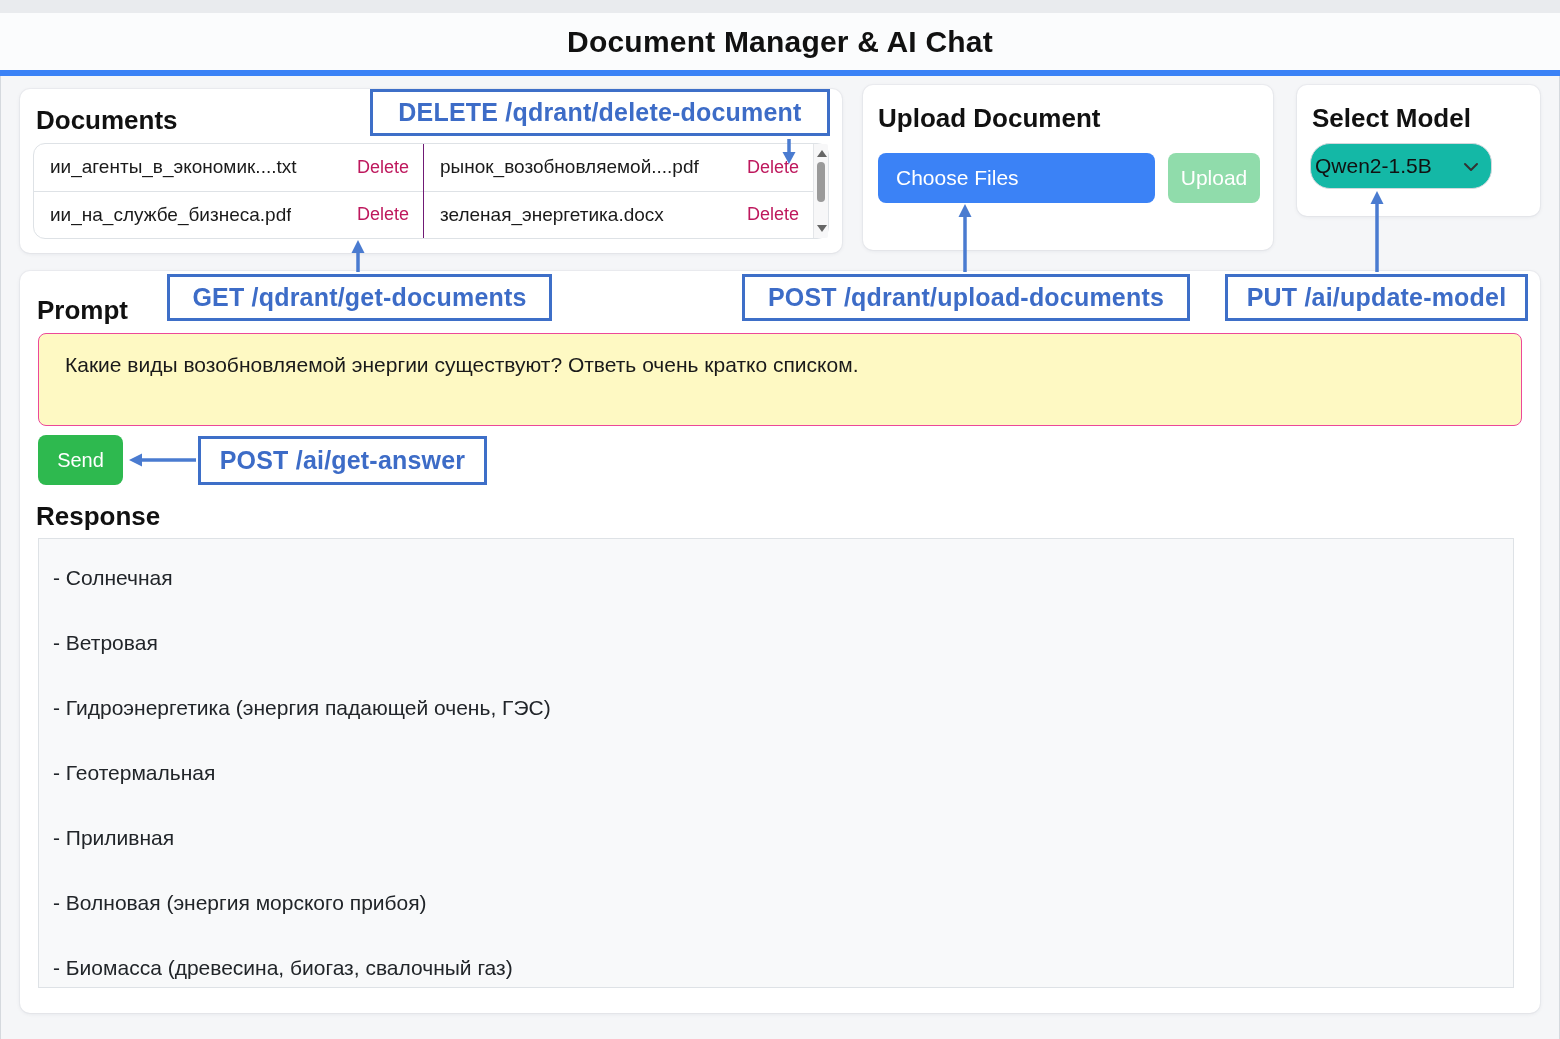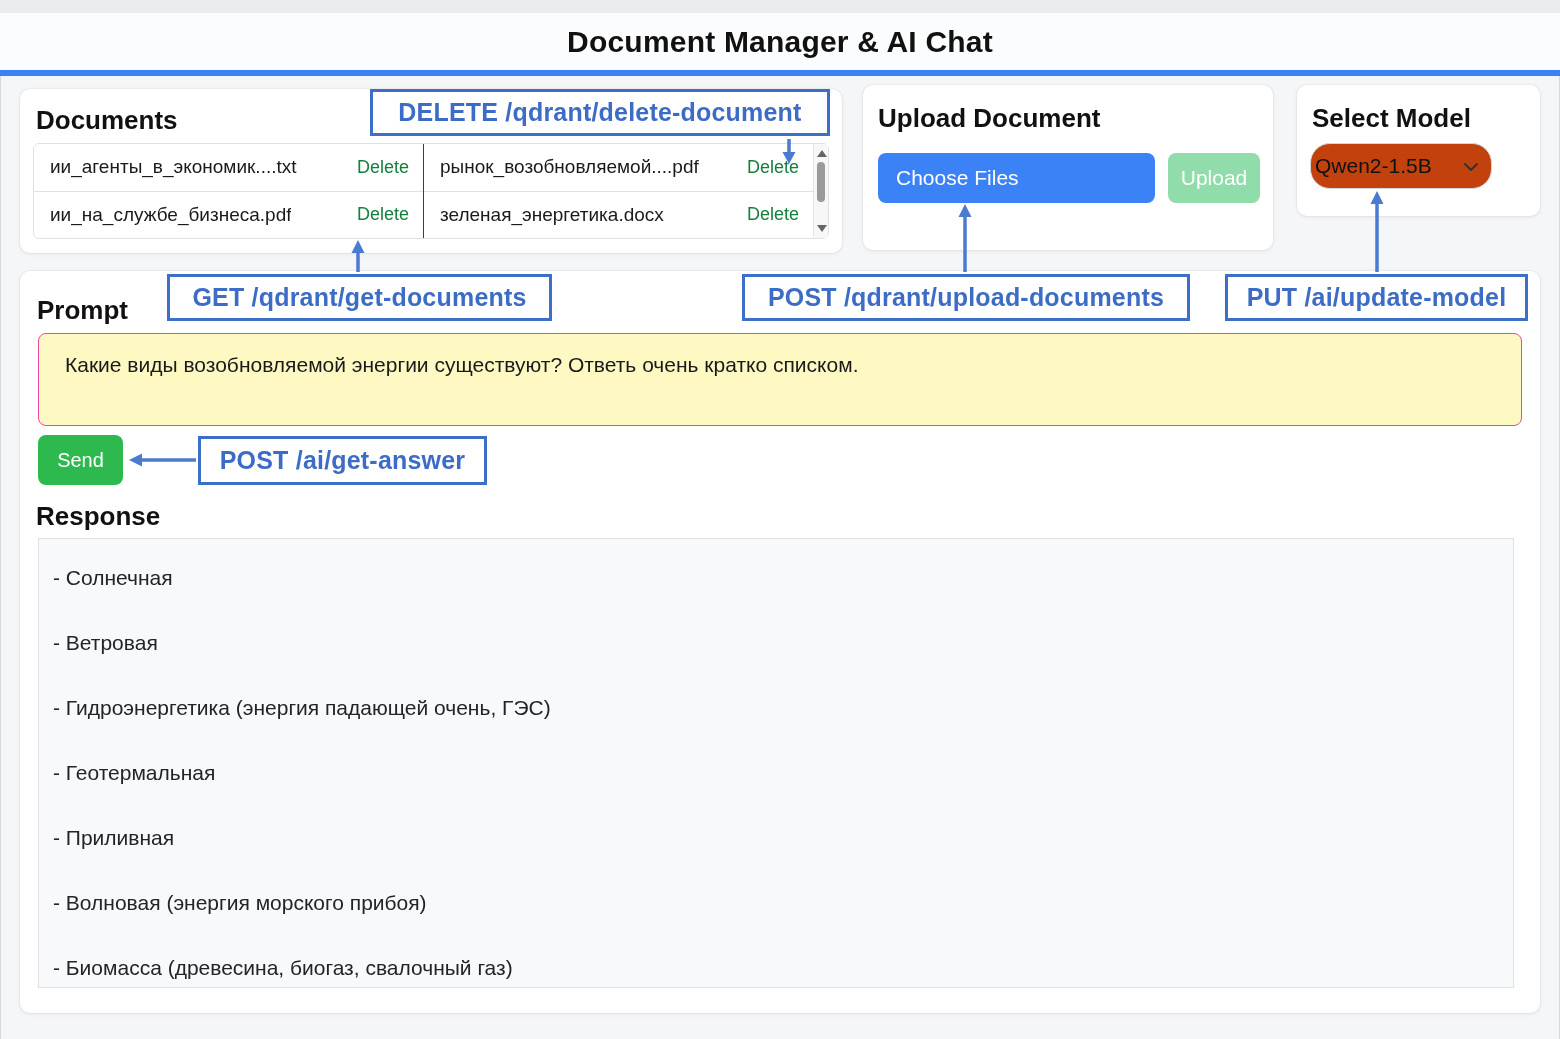--- a/index.html
+++ b/index.html
@@ -23,31 +23,31 @@
     position:absolute; background:#fff; border-radius:10px;
     box-shadow:0 1px 4px rgba(30,40,60,.08), 0 0 0 1px rgba(30,40,60,.03);
   }
   .card h2 { font-size:26px; font-weight:bold; color:#111; }
 
   
   #documents-card { left:20px; top:76px; width:822px; height:164px; }
   #documents-card h2 { position:absolute; left:16px; top:16px; }
   .doc-table {
     position:absolute; left:13px; top:54px; width:796px; height:96px;
-    border:1px solid #dee2e6; border-radius:6px; display:flex; background:#fff;
+    border:1px solid #dee2e6; border-radius:12px; display:flex; background:#fff;
   }
   .doc-col { flex:1 1 0; display:flex; flex-direction:column; min-width:0; }
   .doc-col + .doc-col { border-left:1px solid #701a75; }
   .doc-cell {
     flex:1 1 0; display:flex; align-items:center; justify-content:space-between;
     padding:0 14px 0 16px; min-width:0;
   }
   .doc-cell.first { border-bottom:1px solid #dee2e6; }
   .doc-name { font-size:19px; color:#1a1a1a; white-space:nowrap; overflow:hidden; }
-  .doc-delete { font-size:18px; color:#15803d; cursor:pointer; white-space:nowrap; margin-left:10px; }
+  .doc-delete { font-size:18px; color:#be185d; cursor:pointer; white-space:nowrap; margin-left:10px; }
   
   .scrollbar {
     flex:0 0 15px; border-left:1px solid #e4e6e9; background:#f7f7f8;
     position:relative; border-radius:0 2px 2px 0;
   }
   .sb-arrow-up, .sb-arrow-down { position:absolute; left:3px; width:0; height:0; }
   .sb-arrow-up { top:6px; border-left:5px solid transparent; border-right:5px solid transparent; border-bottom:7px solid #666; }
   .sb-arrow-down { bottom:6px; border-left:5px solid transparent; border-right:5px solid transparent; border-top:7px solid #666; }
   .sb-thumb { position:absolute; left:3px; top:18px; width:8px; height:40px; background:#9a9a9a; border-radius:4px; }
 
@@ -65,21 +65,21 @@
     background:#90dcab; color:#fff; border:none; border-radius:8px;
     font-size:21px; display:flex; align-items:center; justify-content:center; cursor:pointer;
     font-family:inherit;
   }
 
   
   #model-card { left:1297px; top:72px; width:243px; height:131px; }
   #model-card h2 { position:absolute; left:15px; top:18px; }
   .model-select {
     position:absolute; left:13px; top:58px; width:182px; height:46px;
-    border:1px solid #d3d8dd; border-radius:20px; background:#c2410c;
+    border:1px solid #d3d8dd; border-radius:20px; background:#14b8a6;
     display:flex; align-items:center; padding-left:4px; font-size:21px; color:#111;
     cursor:pointer;
   }
   .model-select .chev { position:absolute; right:12px; top:16px; }
 
   
   .annotation {
     position:absolute; background:#fff; border:3px solid #3e6fc8; color:#3d6cc7;
     font-size:25px; font-weight:bold; display:flex; align-items:center; justify-content:center;
     z-index:10; letter-spacing:.2px; white-space:nowrap;

